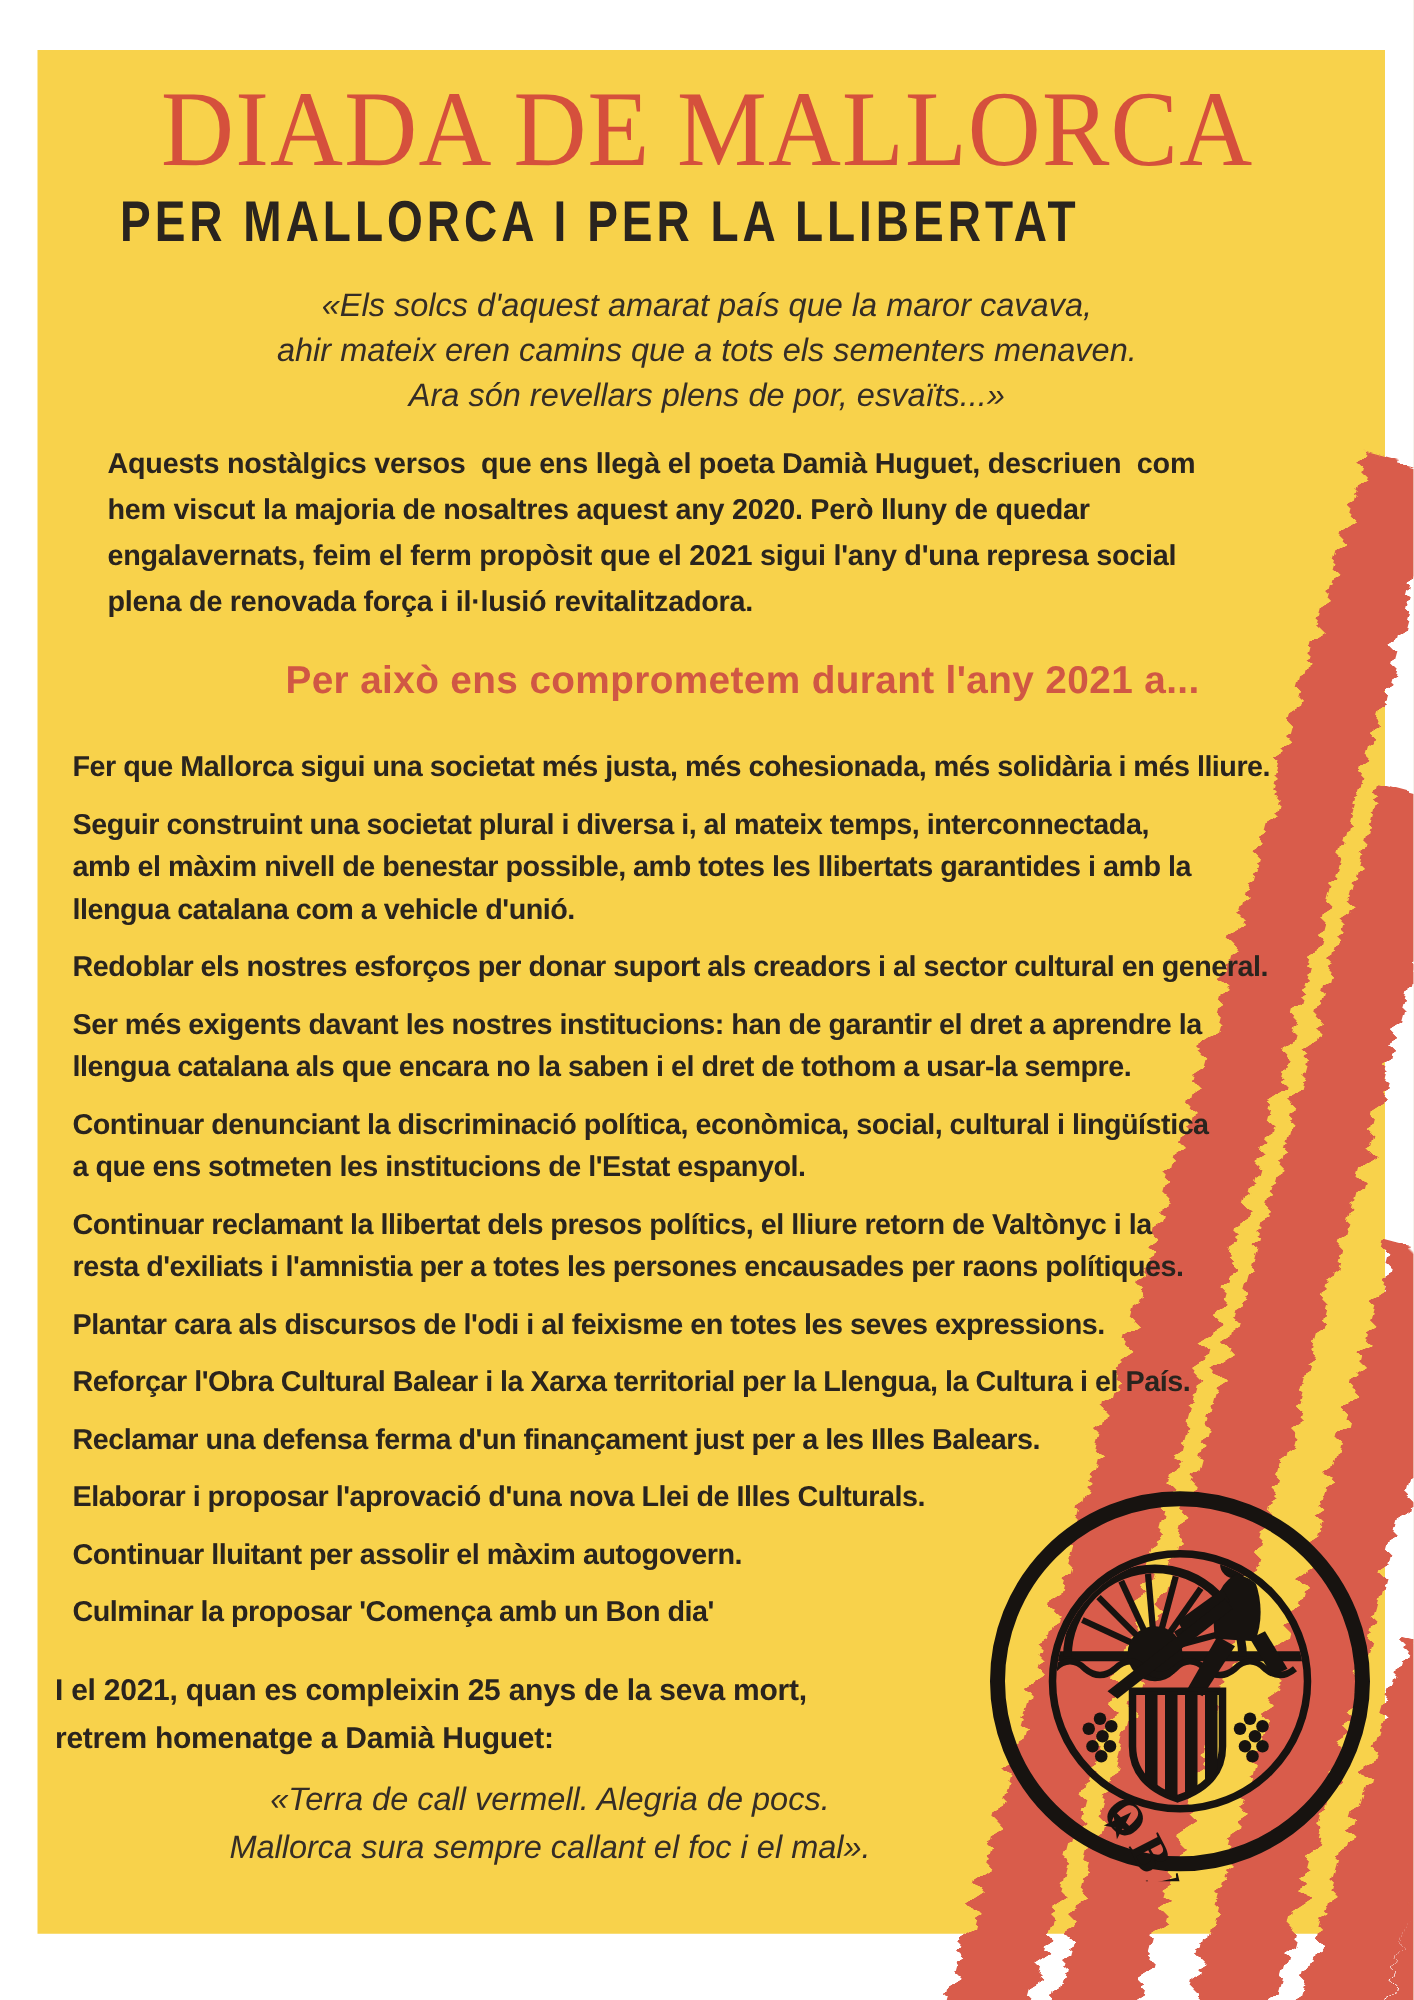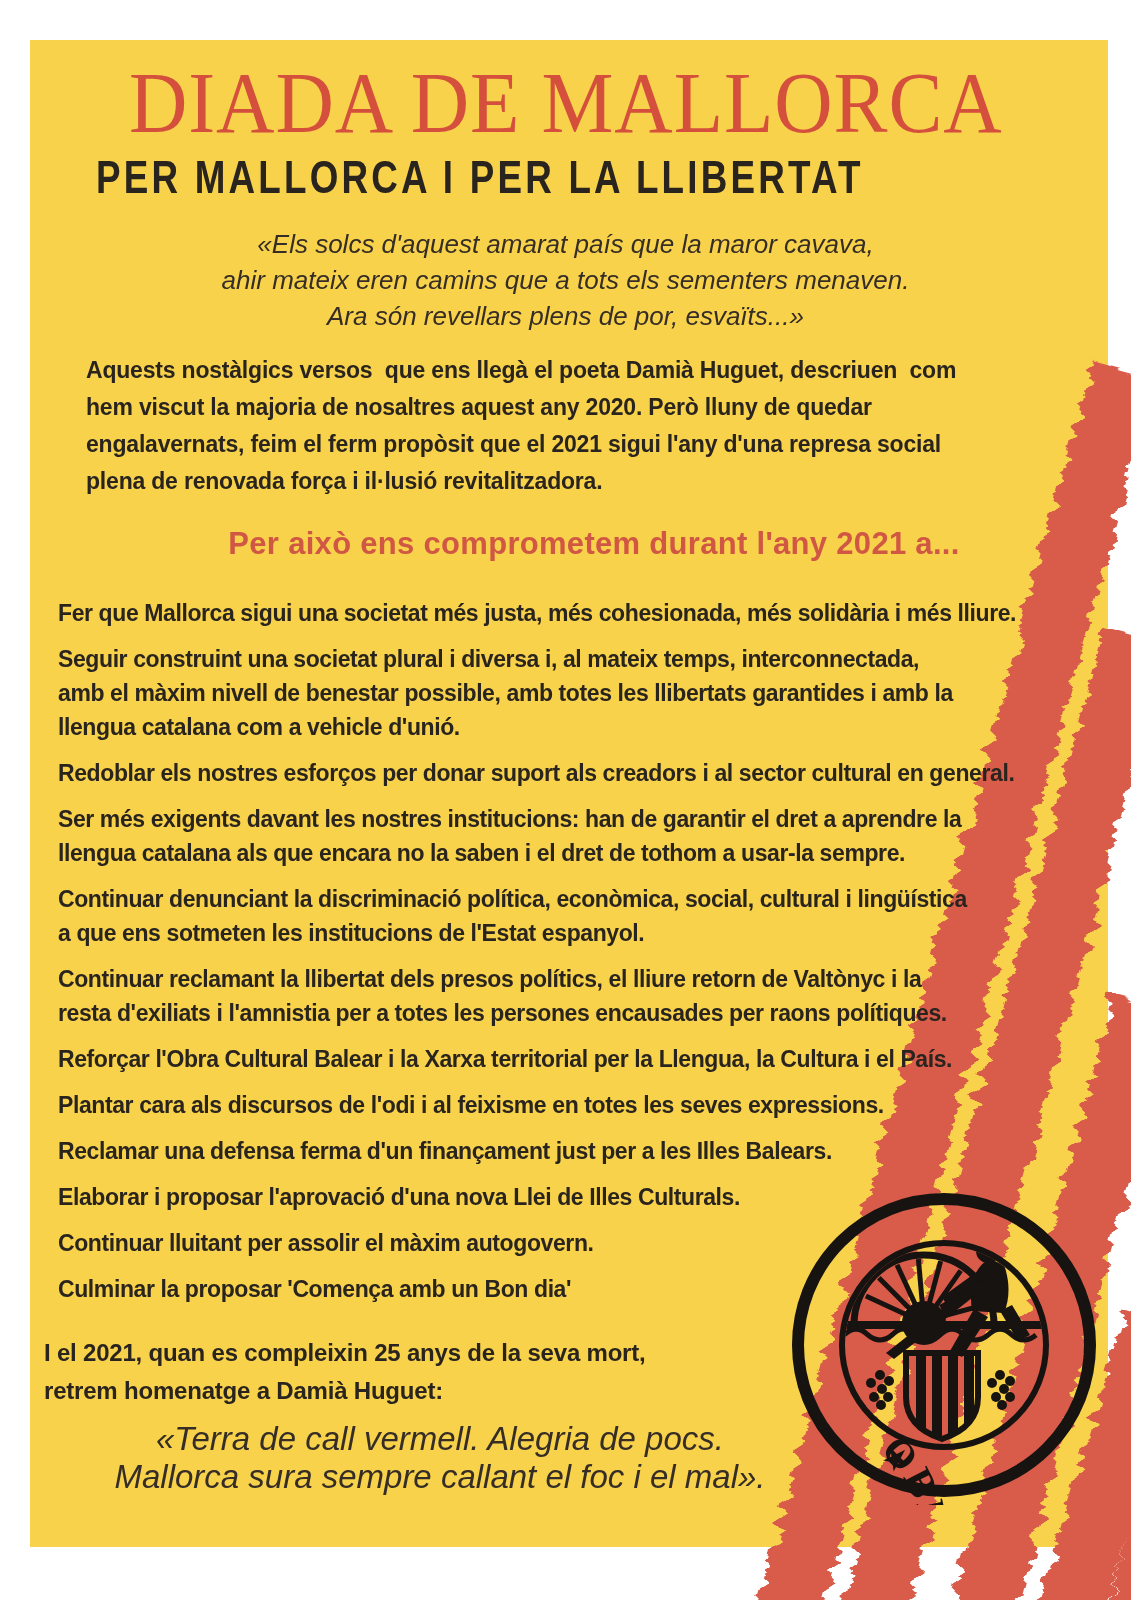--- a/index.html
+++ b/index.html
@@ -45,21 +45,21 @@
     position:absolute;left:42px;top:596px;width:1060px;
     font-weight:700;font-size:23px;line-height:34px;letter-spacing:-0.4px;
   }
   .commitments p{margin:0 0 12px 16px;}
   .homage{
     position:absolute;left:44px;top:1334px;width:800px;
     font-weight:700;font-size:24px;line-height:38px;letter-spacing:-0.2px;
   }
   .close-quote{
     position:absolute;left:50px;top:1420px;width:780px;text-align:center;
-    font-style:italic;font-size:33px;line-height:38px;color:#352D26;
+    font-style:italic;font-size:26px;line-height:38px;color:#352D26;
   }
   .ring-word{font-family:"Liberation Serif",serif;font-weight:700;font-size:40px;
     fill:#171310;letter-spacing:3px;}
   .ring-star{font-size:32px;fill:#171310;}
 </style>
 </head>
 <body>
 
 <div class="poster">
 
@@ -114,23 +114,23 @@
 
         <p class="pl">Ser més exigents davant les nostres institucions: han de garantir el dret a aprendre la
 llengua catalana als que encara no la saben i el dret de tothom a usar-la sempre.</p>
 
         <p class="pl">Continuar denunciant la discriminació política, econòmica, social, cultural i lingüística
 a que ens sotmeten les institucions de l'Estat espanyol.</p>
 
         <p class="pl">Continuar reclamant la llibertat dels presos polítics, el lliure retorn de Valtònyc i la
 resta d'exiliats i l'amnistia per a totes les persones encausades per raons polítiques.</p>
 
+        <p class="pl">Plantar cara als discursos de l'odi i al feixisme en totes les seves expressions.</p>
+
         <p class="pl">Reforçar l'Obra Cultural Balear i la Xarxa territorial per la Llengua, la Cultura i el País.</p>
-
-        <p class="pl">Plantar cara als discursos de l'odi i al feixisme en totes les seves expressions.</p>
 
         <p class="pl">Reclamar una defensa ferma d'un finançament just per a les Illes Balears.</p>
 
         <p class="pl">Elaborar i proposar l'aprovació d'una nova Llei de Illes Culturals.</p>
 
         <p class="pl">Continuar lluitant per assolir el màxim autogovern.</p>
 
         <p class="pl">Culminar la proposar 'Comença amb un Bon dia'</p>
       </div>
 

